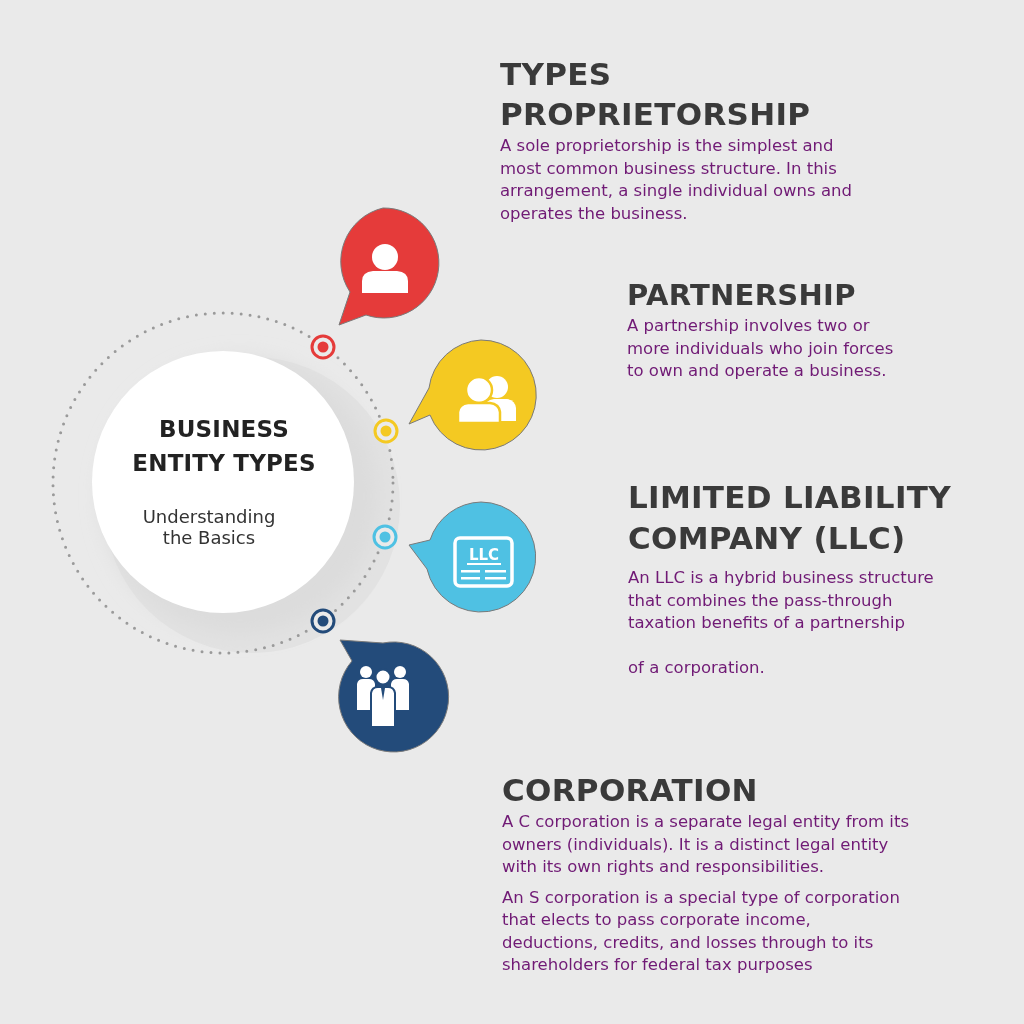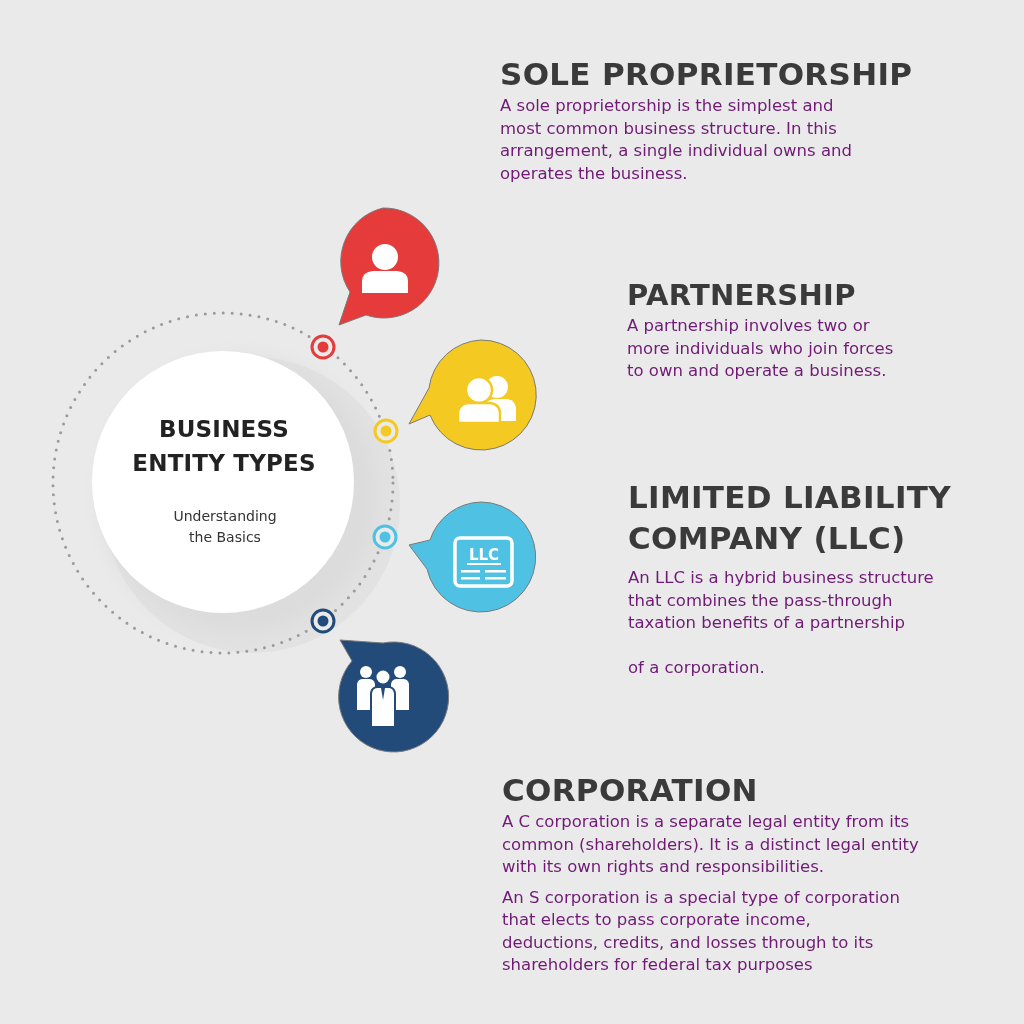--- a/index.html
+++ b/index.html
@@ -2,22 +2,22 @@
 <html><head>
 <meta charset="utf-8">
 <style>
   html, body { margin:0; padding:0; }
   body { width:1024px; height:1024px; background:#eaeaea; position:relative; overflow:hidden;
          font-family:"DejaVu Sans","Liberation Sans",sans-serif; color:#3a3a3a; }
   .abs { position:absolute; }
   svg.diagram { position:absolute; left:0; top:0; }
   .hub-title { position:absolute; left:93px; top:412px; width:262px; text-align:center;
                font-weight:bold; font-size:23px; line-height:34px; color:#222; letter-spacing:0.2px; }
-  .hub-sub { position:absolute; left:94px; top:506px; width:262px; text-align:center;
-             font-size:14px; line-height:21px; color:#333; }
+  .hub-sub { position:absolute; left:78px; top:506px; width:262px; text-align:center;
+             font-size:18px; line-height:21px; color:#333; }
   .sec h2 { margin:0; font-weight:bold; color:#3a3a3a; letter-spacing:0.3px; }
   .sec p { margin:0; font-size:16.5px; line-height:22.5px; color:#701a75; }
   #sec-sole { left:500px; top:54px; width:420px; }
   #sec-sole h2 { font-size:31px; line-height:40px; }
   #sec-part { left:627px; top:276px; width:330px; }
   #sec-part h2 { font-size:29px; line-height:38px; }
   #sec-llc { left:628px; top:477px; width:340px; }
   #sec-llc h2 { font-size:31px; line-height:41px; }
   #sec-corp { left:502px; top:770px; width:470px; }
   #sec-corp h2 { font-size:31px; line-height:40px; margin-bottom:2px; }
@@ -109,21 +109,21 @@
 <div class="hub-title">
   <div>BUSINESS</div>
   <div>ENTITY TYPES</div>
 </div>
 <div class="hub-sub">
   <div>Understanding</div>
   <div>the Basics</div>
 </div>
 
 <section class="sec abs" id="sec-sole">
-  <h2>SOLE PROPRIETORSHIP</h2>
+  <h2>TYPES PROPRIETORSHIP</h2>
   <p>
     <span>A sole proprietorship is the simplest and</span><br>
     <span>most common business structure. In this</span><br>
     <span>arrangement, a single individual owns and</span><br>
     <span>operates the business.</span>
   </p>
 </section>
 
 <section class="sec abs" id="sec-part">
   <h2>PARTNERSHIP</h2>
@@ -145,21 +145,21 @@
     <span>taxation benefits of a partnership</span><br>
     <br>
     <span>of a corporation.</span>
   </p>
 </section>
 
 <section class="sec abs" id="sec-corp">
   <h2>CORPORATION</h2>
   <p>
     <span>A C corporation is a separate legal entity from its</span><br>
-    <span>common (shareholders). It is a distinct legal entity</span><br>
+    <span>owners (individuals). It is a distinct legal entity</span><br>
     <span>with its own rights and responsibilities.</span>
   </p>
   <p>
     <span>An S corporation is a special type of corporation</span><br>
     <span>that elects to pass corporate income,</span><br>
     <span>deductions, credits, and losses through to its</span><br>
     <span>shareholders for federal tax purposes</span>
   </p>
 </section>
 

